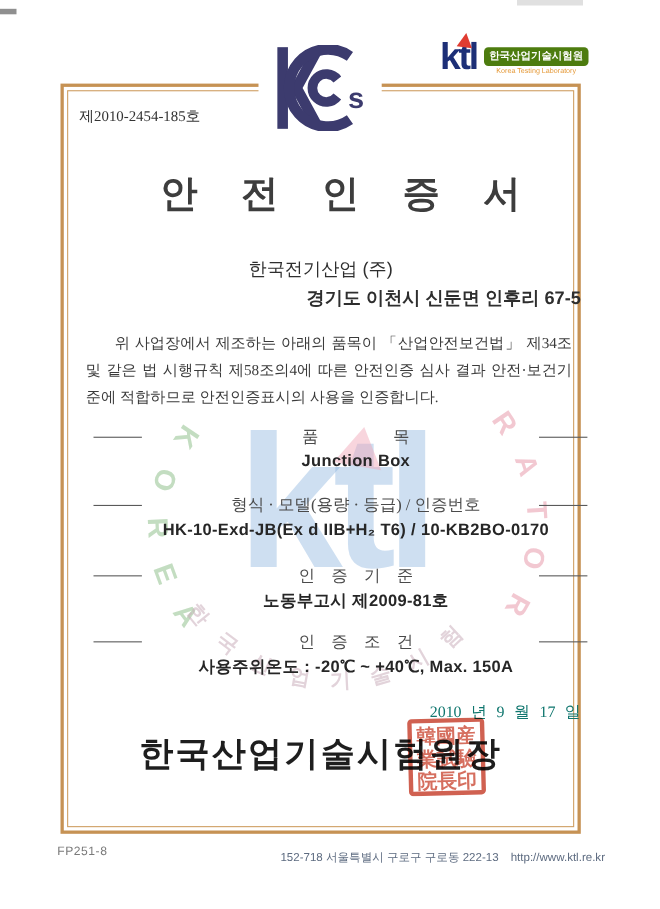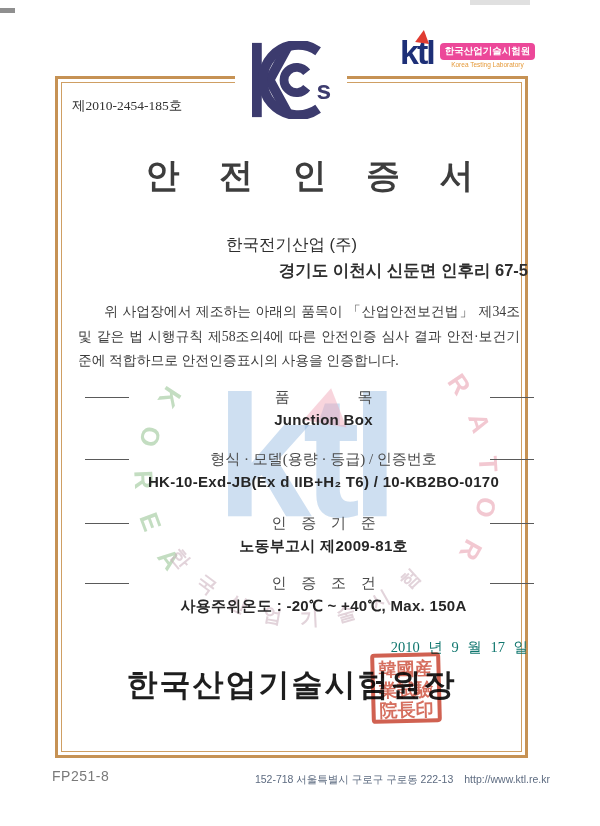--- a/index.html
+++ b/index.html
@@ -21,21 +21,21 @@
   .frame-gap{left:235px;top:70px;width:112px;height:22px;background:#ffffff;z-index:2;}
 
   
   .kc{left:252px;top:41px;z-index:3;}
 
   
   .ktl-logo{left:400px;top:34px;z-index:3;display:flex;align-items:flex-start;}
   .ktl-word{position:relative;font-size:34px;font-weight:800;letter-spacing:-2px;color:#1d2f77;line-height:36px;font-family:"Liberation Sans",sans-serif;}
   .ktl-tri{position:absolute;left:16px;top:-4px;width:0;height:0;border-left:7px solid transparent;border-right:7px solid transparent;border-bottom:13px solid #e03c31;transform:rotate(8deg);}
   .ktl-right{margin-left:6px;margin-top:9px;text-align:center;}
-  .ktl-box{background:#ec4899;color:#ffffff;font-size:9.5px;font-weight:700;padding:2px 5px;border-radius:4px;white-space:nowrap;}
+  .ktl-box{background:#4d7c0f;color:#ffffff;font-size:9.5px;font-weight:700;padding:2px 5px;border-radius:4px;white-space:nowrap;}
   .ktl-en{font-size:6.5px;color:#e59a3a;margin-top:1px;white-space:nowrap;}
 
   
   .wm{z-index:0;pointer-events:none;}
   .wm-ktl{left:216px;top:370px;font-size:172px;font-weight:800;letter-spacing:-9px;color:rgba(133,176,219,0.40);line-height:1;font-family:"Liberation Sans",sans-serif;}
   .wm-tri{left:306px;top:388px;width:0;height:0;border-left:22px solid transparent;border-right:22px solid transparent;border-bottom:36px solid rgba(240,168,184,0.48);transform:rotate(10deg);}
   .wm-svg{left:0;top:0;}
 
   
   .doc-number{left:72px;top:97px;font-family:"Liberation Serif",serif;font-size:13.5px;color:#333;z-index:3;}
@@ -52,21 +52,21 @@
   .dash{position:absolute;top:9px;border-top:1.4px solid #5a5a5a;width:44px;}
   .dash-l{left:30px;}
   .dash-r{right:26px;}
   .sec-0{top:388px;} .sec-1{top:450px;} .sec-2{top:514px;} .sec-3{top:574px;}
 
   .issue-date{left:55px;top:638px;width:473px;text-align:right;font-family:"Liberation Serif",serif;font-size:14.5px;color:#0f766e;word-spacing:5px;z-index:3;}
   .issuer{left:55px;top:664px;width:473px;text-align:center;font-size:31px;font-weight:800;letter-spacing:2px;color:#1e1e1e;z-index:3;}
   .seal{left:370px;top:652px;z-index:4;mix-blend-mode:multiply;opacity:.92;}
 
   
-  .foot-left{left:52px;top:768px;font-size:14px;color:#7a7a7a;letter-spacing:.5px;z-index:3;}
+  .foot-left{left:52px;top:768px;font-size:11px;color:#7a7a7a;letter-spacing:.5px;z-index:3;}
   .foot-right{right:50px;top:773px;font-size:10.5px;color:#5d6b80;z-index:3;white-space:nowrap;}
   .foot-right span{margin-left:8px;}
 </style>
 </head>
 <body>
 
 <div class="abs artifact-tl"></div>
 <div class="abs artifact-top"></div>
 
 <div class="abs wm wm-ktl">ktl</div>

